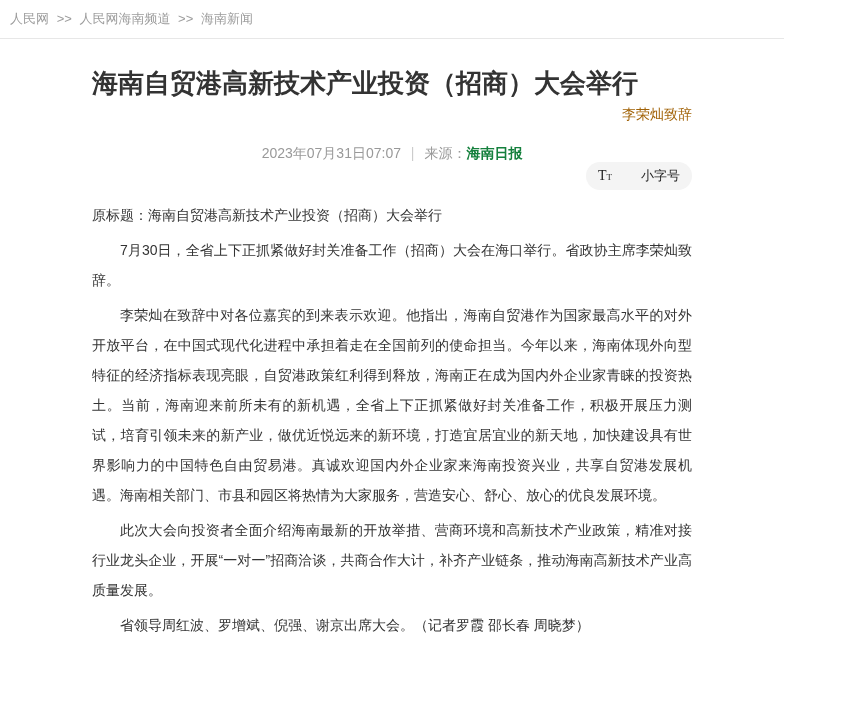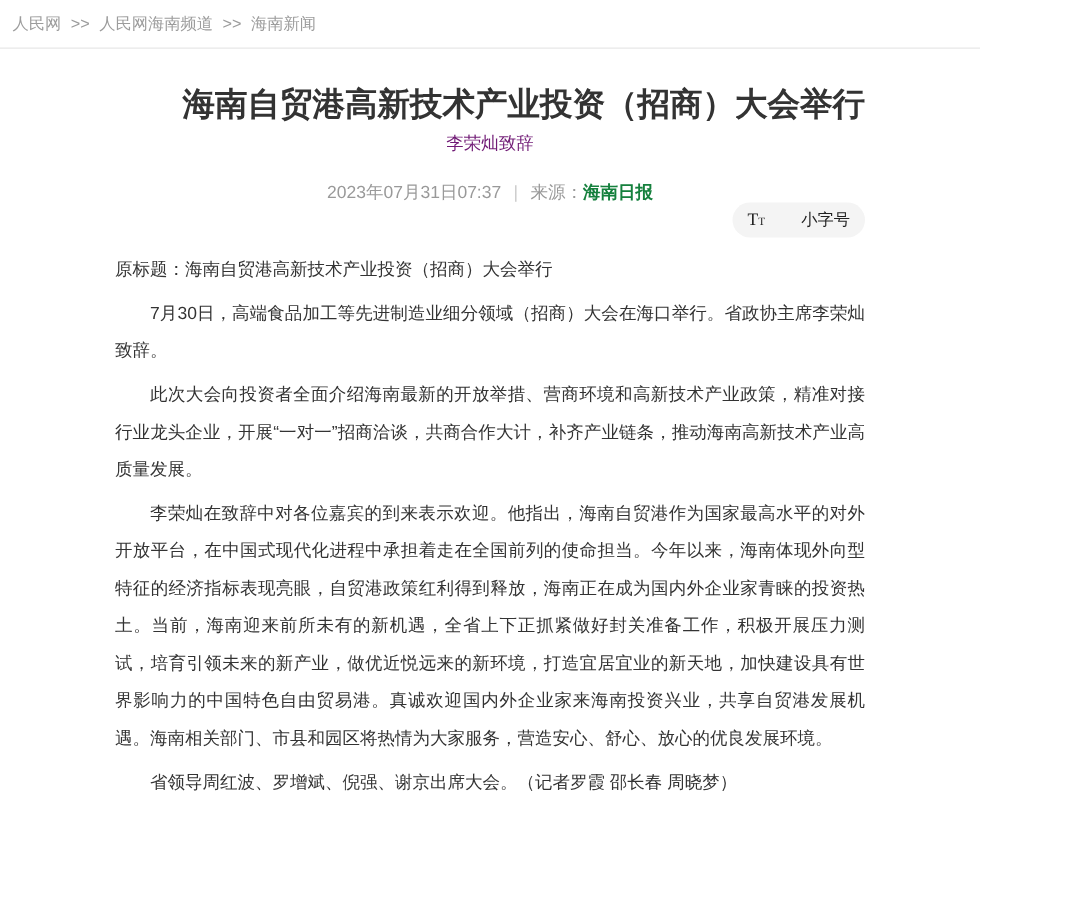--- a/index.html
+++ b/index.html
@@ -24,28 +24,28 @@
 
   
   .content { width: 600px; margin: 0 auto; }
 
   .title {
     margin-top: 27px;
     font-size: 26px;
     line-height: 34px;
     font-weight: bold;
     color: #333333;
-    text-align: right;
+    text-align: left;
   }
   .subtitle {
     margin-top: 7px;
     font-size: 14px;
     line-height: 15px;
-    color: #701a75;
-    text-align: center;
+    color: #a16207;
+    text-align: right;
   }
   .meta {
     margin-top: 24px;
     font-size: 14px;
     line-height: 15px;
     color: #999999;
     text-align: center;
   }
   .meta .pipe { color: #cccccc; margin: 0 6px; }
   .meta .source-name { color: #15803d; font-weight: bold; }
@@ -97,35 +97,35 @@
     <span class="crumb">海南新闻</span>
   </nav>
 
   <div class="content">
 
     <h1 class="title">海南自贸港高新技术产业投资（招商）大会举行</h1>
 
     <div class="subtitle">李荣灿致辞</div>
 
     <div class="meta">
-      <span class="date">2023年07月31日07:37</span>
+      <span class="date">2023年07月31日07:07</span>
       <span class="pipe">|</span>
       <span class="source-label">来源：</span><span class="source-name">海南日报</span>
     </div>
 
     <div class="toolbar">
       <button class="font-size-btn">
         <span class="tt-icon"><span class="t-large">T</span><span class="t-small">T</span></span>
         <span>小字号</span>
       </button>
     </div>
 
     <div class="article">
       <p class="original-title">原标题：海南自贸港高新技术产业投资（招商）大会举行</p>
-      <p class="para">7月30日，高端食品加工等先进制造业细分领域（招商）大会在海口举行。省政协主席李荣灿致辞。</p>
+      <p class="para">7月30日，全省上下正抓紧做好封关准备工作（招商）大会在海口举行。省政协主席李荣灿致辞。</p>
+      <p class="para">李荣灿在致辞中对各位嘉宾的到来表示欢迎。他指出，海南自贸港作为国家最高水平的对外开放平台，在中国式现代化进程中承担着走在全国前列的使命担当。今年以来，海南体现外向型特征的经济指标表现亮眼，自贸港政策红利得到释放，海南正在成为国内外企业家青睐的投资热土。当前，海南迎来前所未有的新机遇，全省上下正抓紧做好封关准备工作，积极开展压力测试，培育引领未来的新产业，做优近悦远来的新环境，打造宜居宜业的新天地，加快建设具有世界影响力的中国特色自由贸易港。真诚欢迎国内外企业家来海南投资兴业，共享自贸港发展机遇。海南相关部门、市县和园区将热情为大家服务，营造安心、舒心、放心的优良发展环境。</p>
       <p class="para">此次大会向投资者全面介绍海南最新的开放举措、营商环境和高新技术产业政策，精准对接行业龙头企业，开展“一对一”招商洽谈，共商合作大计，补齐产业链条，推动海南高新技术产业高质量发展。</p>
-      <p class="para">李荣灿在致辞中对各位嘉宾的到来表示欢迎。他指出，海南自贸港作为国家最高水平的对外开放平台，在中国式现代化进程中承担着走在全国前列的使命担当。今年以来，海南体现外向型特征的经济指标表现亮眼，自贸港政策红利得到释放，海南正在成为国内外企业家青睐的投资热土。当前，海南迎来前所未有的新机遇，全省上下正抓紧做好封关准备工作，积极开展压力测试，培育引领未来的新产业，做优近悦远来的新环境，打造宜居宜业的新天地，加快建设具有世界影响力的中国特色自由贸易港。真诚欢迎国内外企业家来海南投资兴业，共享自贸港发展机遇。海南相关部门、市县和园区将热情为大家服务，营造安心、舒心、放心的优良发展环境。</p>
       <p class="para">省领导周红波、罗增斌、倪强、谢京出席大会。（记者罗霞 邵长春 周晓梦）</p>
     </div>
 
   </div>
 
 </div>
 
 </body></html>

